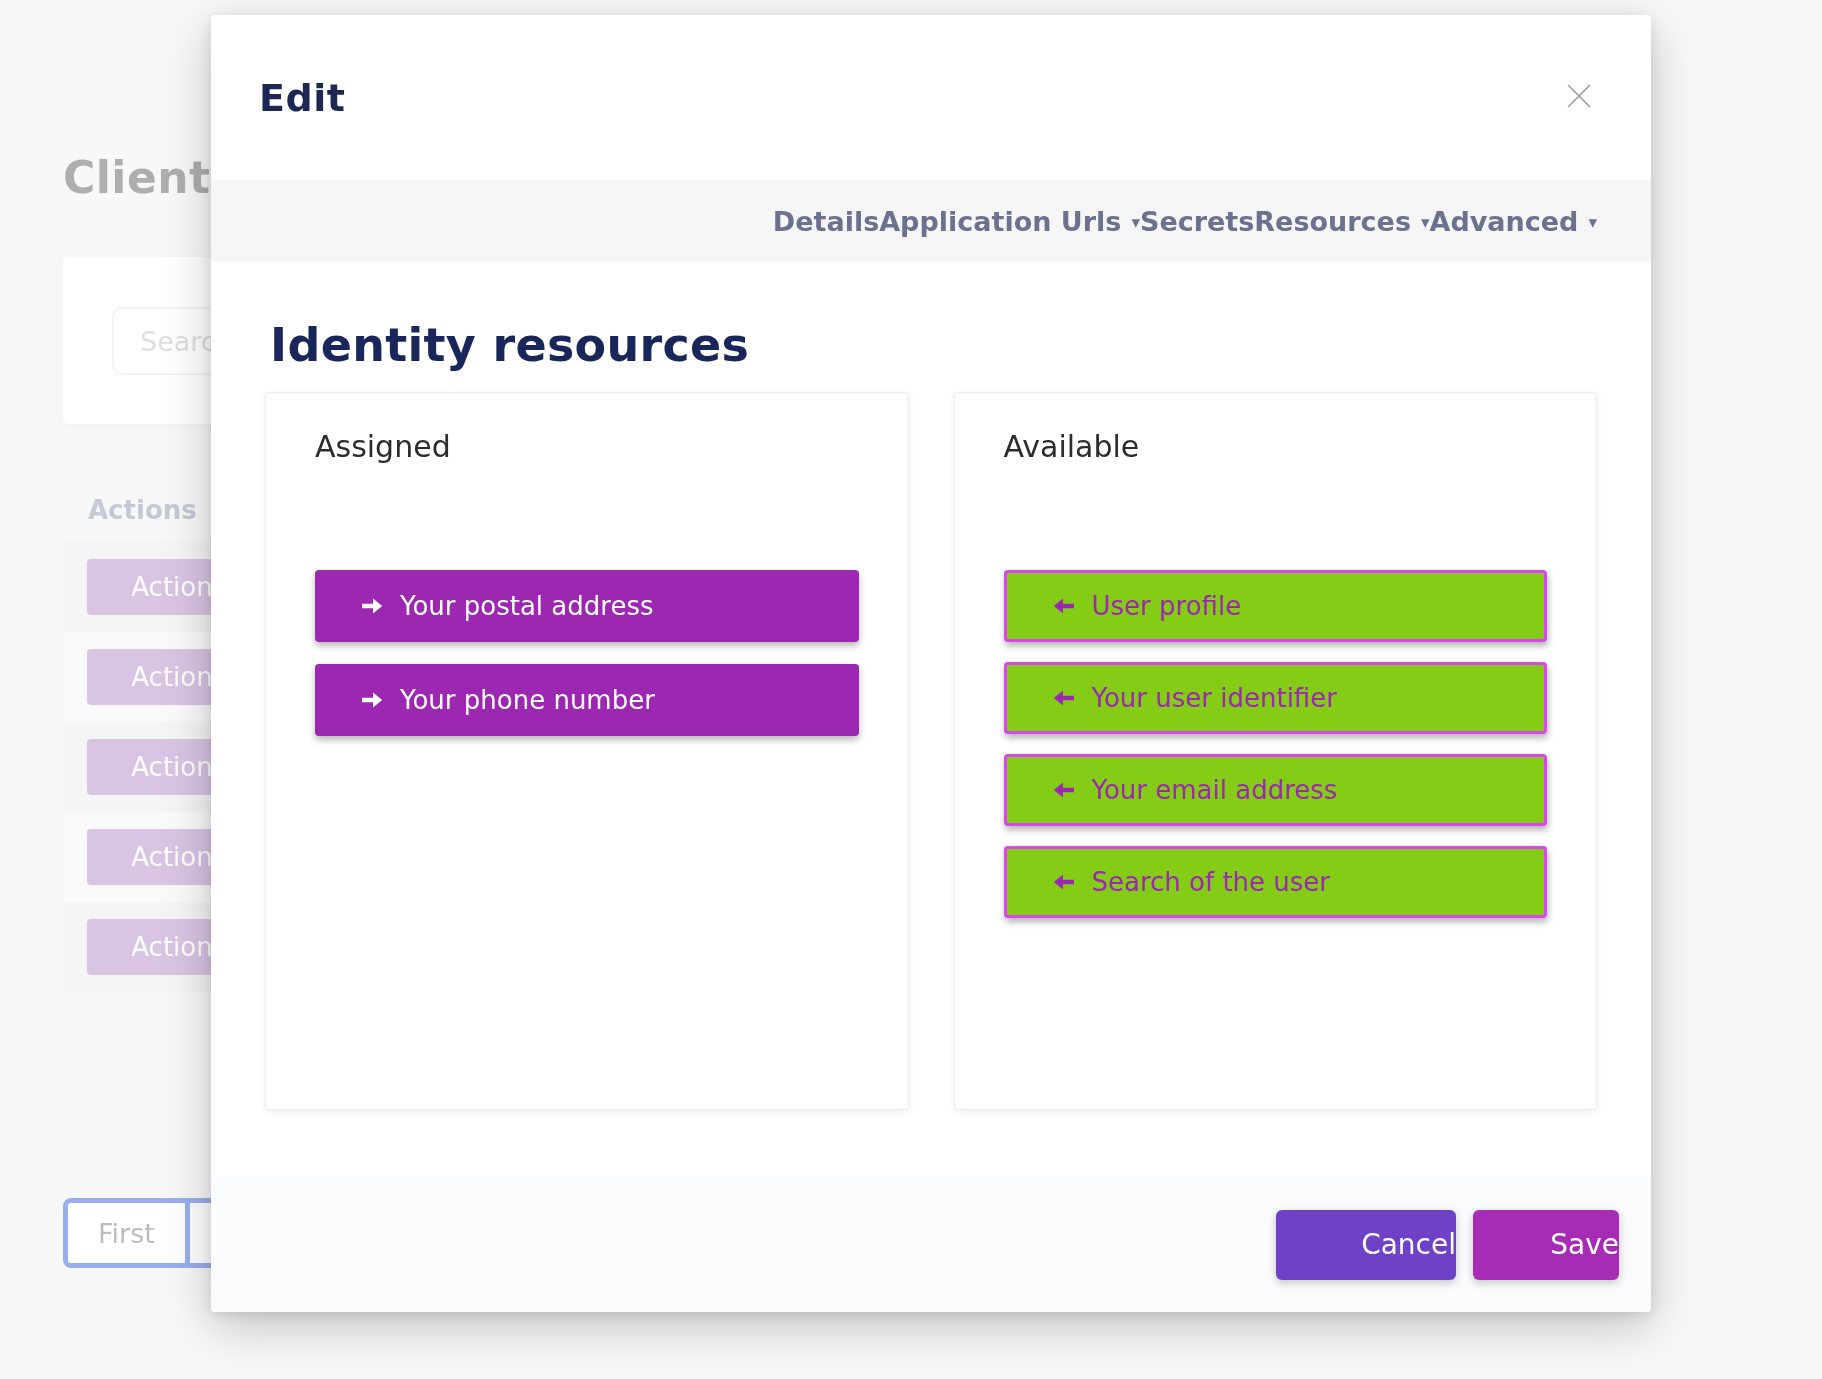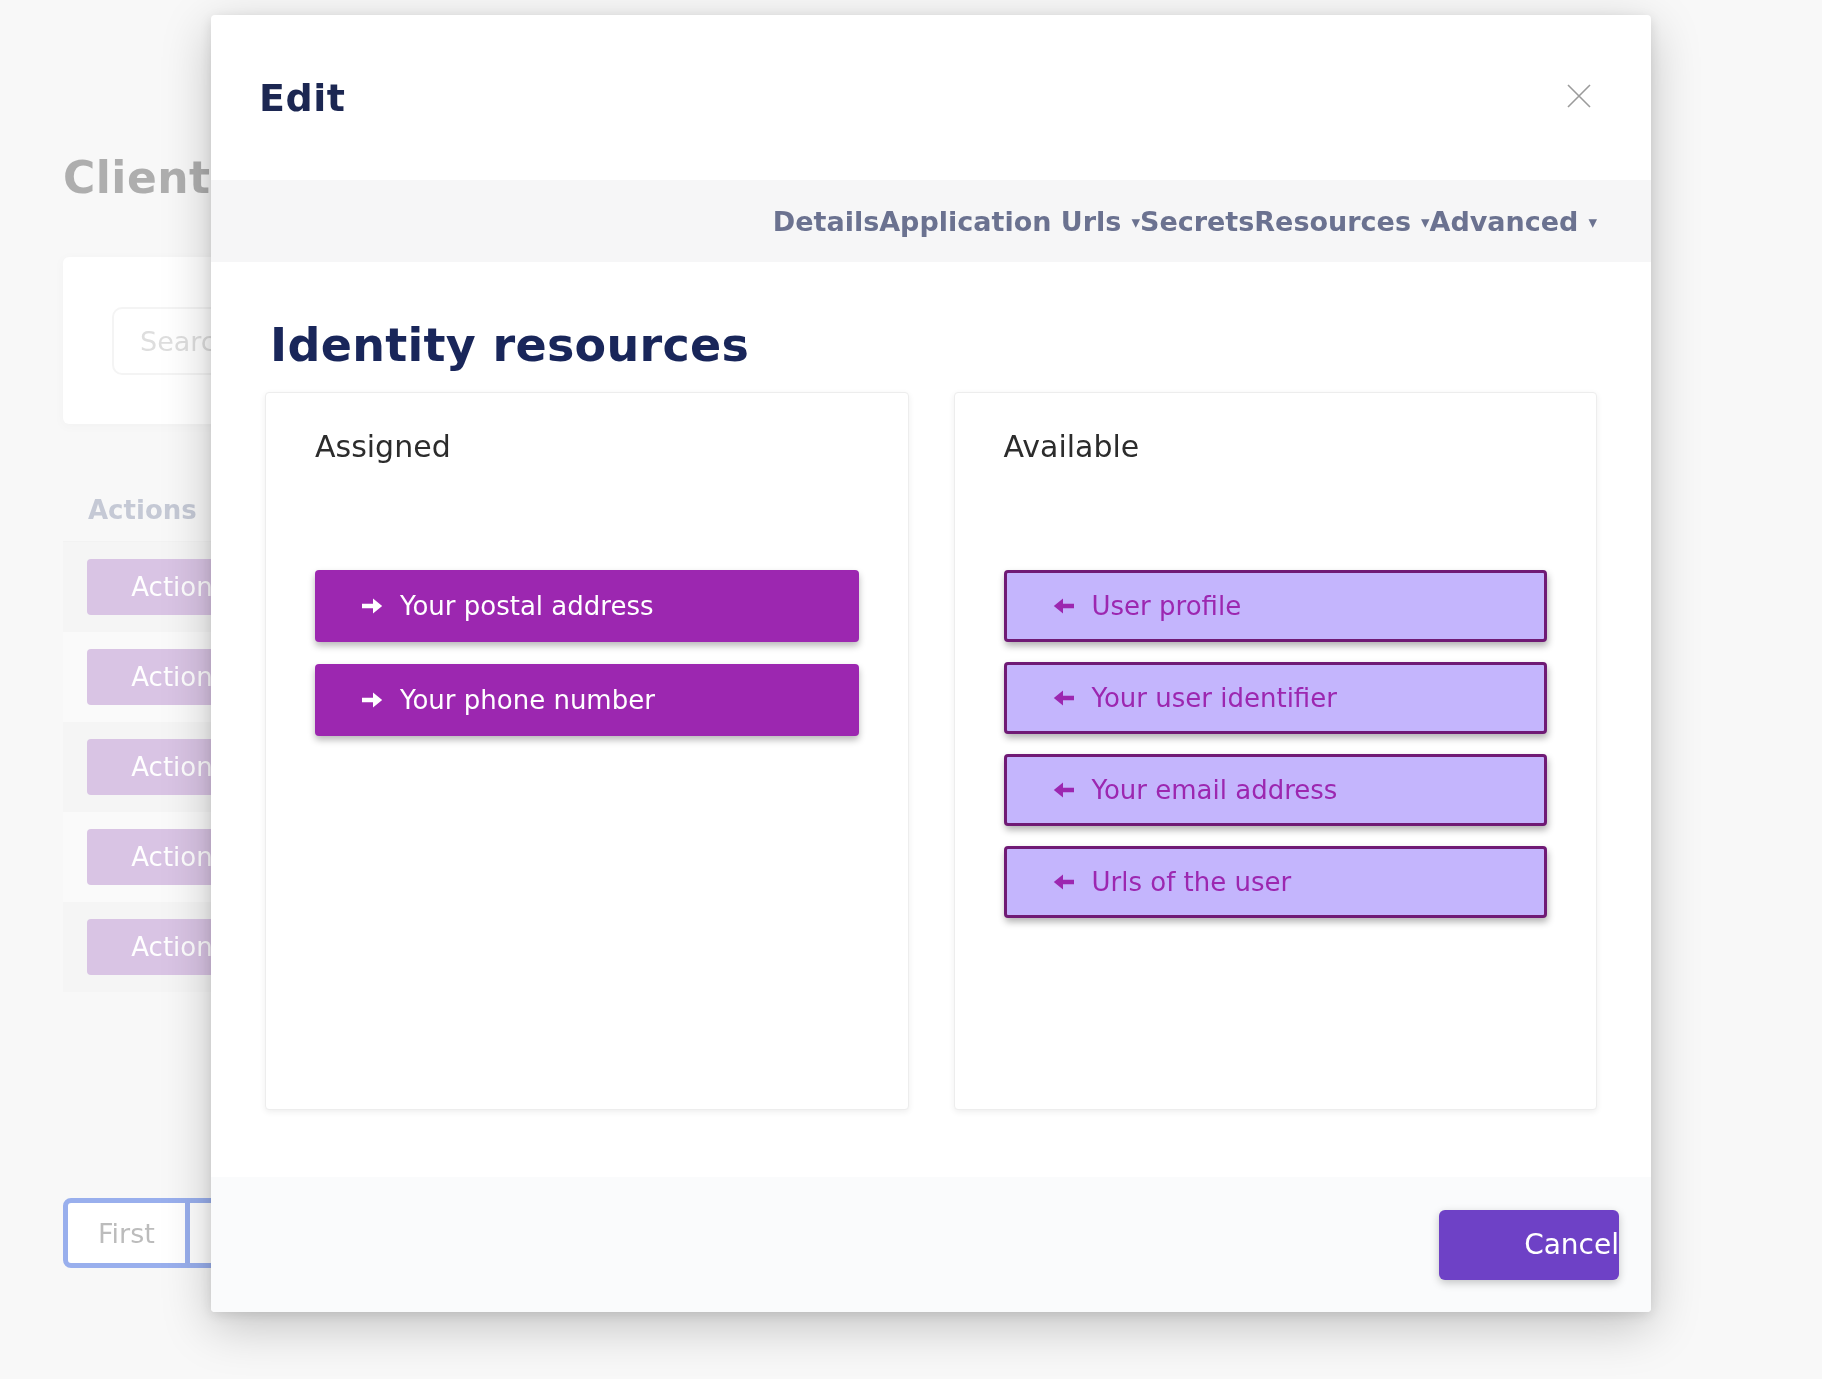--- a/index.html
+++ b/index.html
@@ -42,21 +42,21 @@
   .modal-body { flex:1 1 auto; padding:0 54px; }
   .section-title { margin:56px 0 0 5px; font-size:46px; font-weight:700; color:#19265a; letter-spacing:.3px; }
   .panels { display:flex; gap:45px; margin-top:20px; }
   .panel { width:648px; height:718px; background:#fff; border:1px solid #ededed; border-radius:4px; box-shadow:0 2px 6px rgba(0,0,0,.07); padding:36px 49px; }
   .panel-heading { font-size:30px; font-weight:400; color:#2c2c2c; }
   .panel-list { margin-top:106px; }
 
   .res-btn { display:flex; align-items:center; gap:13px; width:100%; height:72px; border:none; border-radius:4px; padding-left:42px; cursor:pointer; font-family:"DejaVu Sans",sans-serif; font-size:26px; }
   .res-btn .arrow-icon { flex:0 0 auto; display:flex; }
   .res-btn.assigned { background:#9c27b0; color:#ffffff; margin-bottom:22px; box-shadow:0 4px 7px rgba(0,0,0,.28); }
-  .res-btn.available { background:#c4b5fd; color:#9c27b0; border:3px solid #701a75; margin-bottom:20px; box-shadow:1px 4px 7px rgba(0,0,0,.30); }
+  .res-btn.available { background:#84cc16; color:#9c27b0; border:3px solid #d946ef; margin-bottom:20px; box-shadow:1px 4px 7px rgba(0,0,0,.30); }
 
   .modal-footer { height:135px; flex:0 0 auto; background:#fafbfc; display:flex; align-items:center; justify-content:flex-end; gap:17px; padding-right:32px; border-radius:0 0 4px 4px; }
   .footer-btn { height:70px; border:none; border-radius:6px; color:#ffffff; font-family:"DejaVu Sans",sans-serif; font-size:28px; cursor:pointer; box-shadow:0 3px 9px rgba(0,0,0,.22);text-align:right; }
   .footer-btn.cancel { width:180px; background:#6e41c6; }
   .footer-btn.save { width:146px; background:#a62bb5; }
 </style>
 </head>
 <body>
 
 <div id="canvas">
@@ -182,26 +182,27 @@
                   </svg>
               </span>
               <span>Your email address</span>
             </button>
             <button class="res-btn available">
               <span class="arrow-icon">
                 <svg width="30" height="24" viewBox="0 0 24 24">
                     <path fill="#9c27b0" d="M22 9.8 H11 V4.6 L1.8 12 L11 19.4 V14.2 H22 Z"></path>
                   </svg>
               </span>
-              <span>Urls of the user</span>
+              <span>Search of the user</span>
             </button>
           </div>
         </div>
 
       </div>
     </div>
 
     <div class="modal-footer">
       <button class="footer-btn cancel">Cancel</button>
+      <button class="footer-btn save">Save</button>
     </div>
 
   </div>
 </div>
 
 </body></html>

